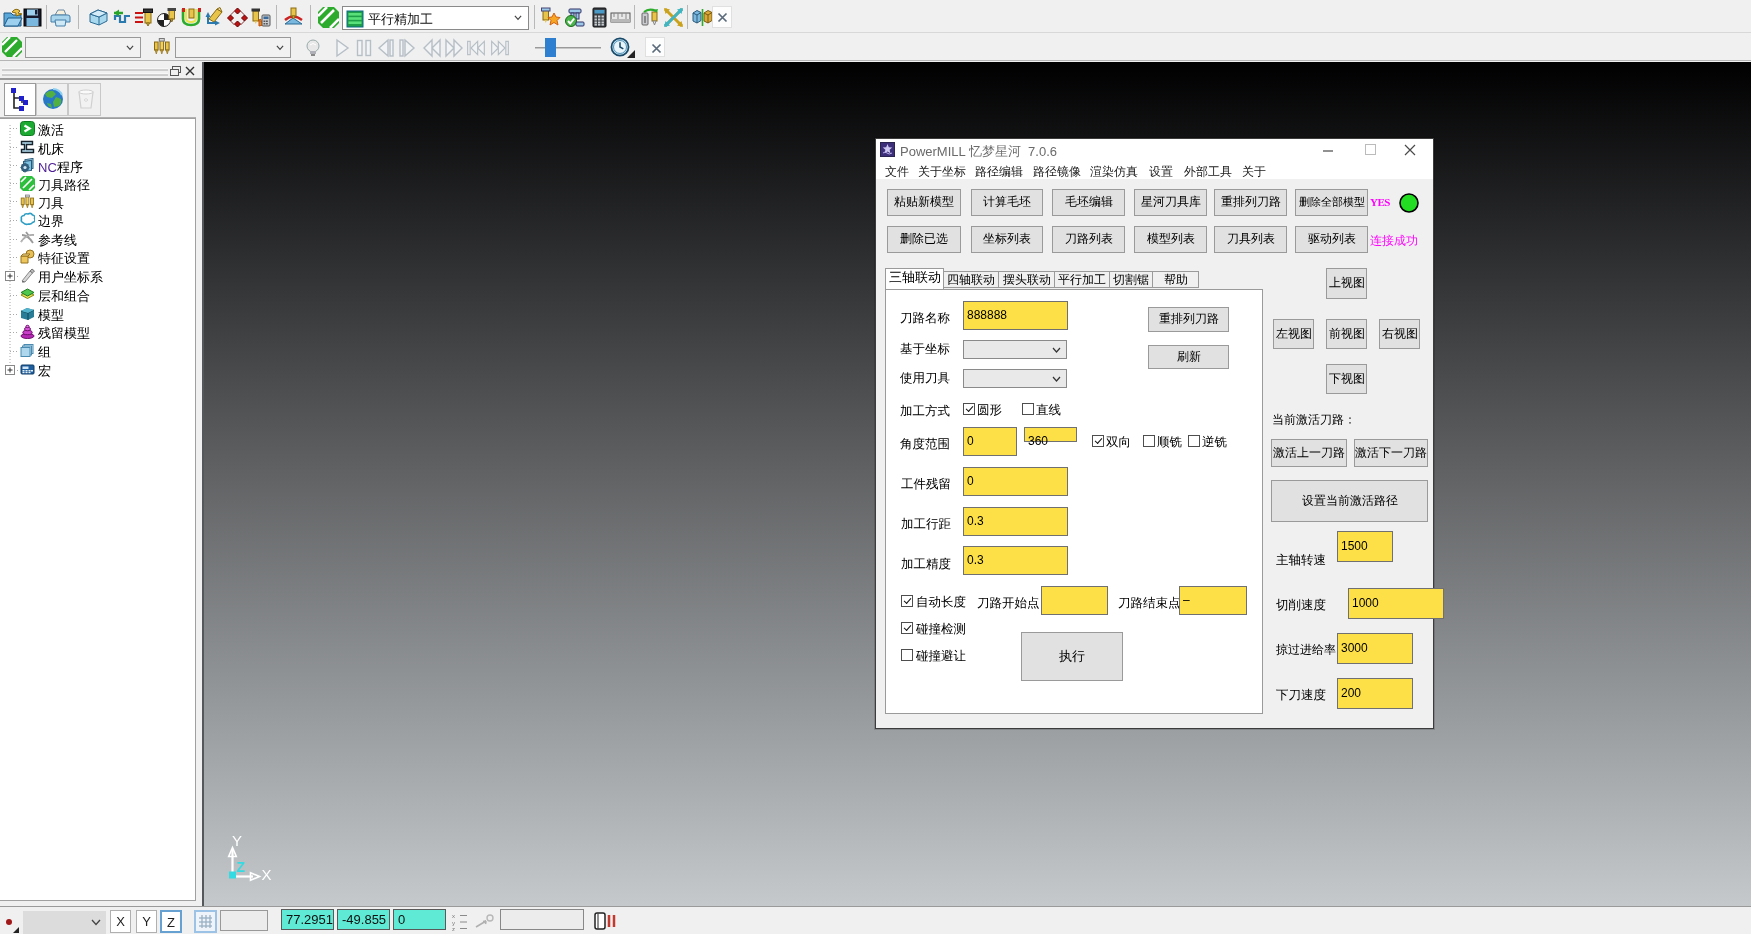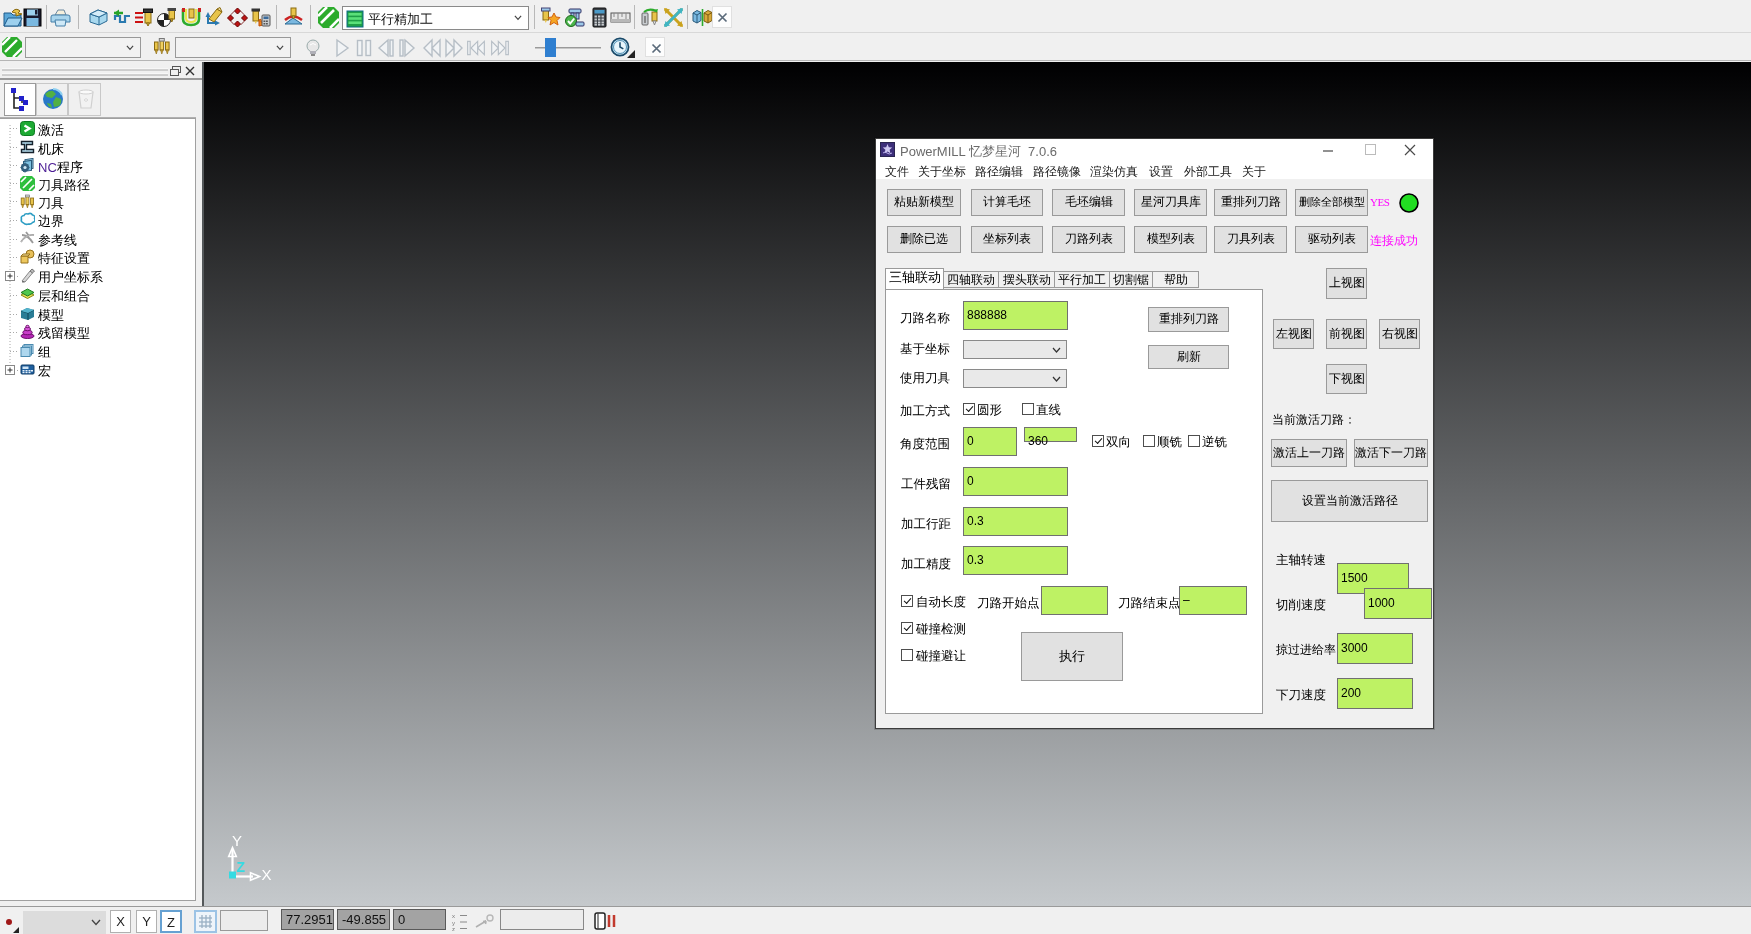--- a/index.html
+++ b/index.html
@@ -18,39 +18,39 @@
 
 #lpanel { position:absolute; left:0; top:62px; width:204px; height:844px; background:#f0f0f0; }
 #ltree { position:absolute; left:0; top:56px; width:196px; height:783px; background:#fff; border:1px solid #a0a0a0; border-left:none; }
 .titem { position:absolute; left:38px; font-size:13px; color:#4c1d95; white-space:nowrap; }
 .ticon { position:absolute; left:20px; width:15px; height:15px; }
 
 #viewport { position:absolute; left:204px; top:62px; width:1547px; height:844px;
   background:linear-gradient(180deg,#000001 0%,#c5c9cc 100%); }
 
 #sbar { position:absolute; left:0; top:906px; width:1751px; height:28px; background:#f0f0f0; border-top:1px solid #9a9a9a; }
-.sbox { position:absolute; top:2px; height:21px; background:#a3a3a3; border:1px solid #5a5a5a; font-size:13px; color:#111; line-height:19px; padding-left:4px; }
+.sbox { position:absolute; top:2px; height:21px; background:#5eead4; border:1px solid #5a5a5a; font-size:13px; color:#111; line-height:19px; padding-left:4px; }
 .sbtn { position:absolute; top:3px; height:23px; background:#fff; border:1px solid #b0b0b0; font-size:13px; color:#222; text-align:center; }
 
 #dlg { position:absolute; left:875px; top:138px; width:559px; height:591px; background:#f0f0f0; border:1px solid #3c3c3c; box-shadow:0 0 0 1px rgba(0,0,0,0.15); }
 #dlg-title { position:absolute; left:0; top:0; width:100%; height:24px; background:#fff; }
 #dlg-title .t { position:absolute; left:24px; top:4px; font-size:13px; color:#6a6a6a; }
 #dlg-menu { position:absolute; left:0; top:24px; width:100%; height:16px; background:#fff; }
 #dlg-menu span { position:absolute; top:1px; font-size:12px; color:#1e1e1e; }
 .dbtn { position:absolute; background:#e1e1e1; border:1px solid #9a9a9a; font-size:12px; color:#000; text-align:center; white-space:nowrap; overflow:hidden; }
 .dlabel { position:absolute; font-size:12.5px; color:#000; white-space:nowrap; }
-.dinput { position:absolute; background:#bef264; border:1px solid #707070; font-size:12px; color:#000; padding-left:3px; }
+.dinput { position:absolute; background:#fde047; border:1px solid #707070; font-size:12px; color:#000; padding-left:3px; }
 .ddrop { position:absolute; background:#e9e9e9; border:1px solid #8a8a8a; }
 .cb { position:absolute; width:12px; height:12px; background:#fff; border:1px solid #4e4e4e; }
 .cb.on::after { content:""; position:absolute; left:1.5px; top:1.5px; width:6px; height:3px; border-left:1.6px solid #111; border-bottom:1.6px solid #111; transform:rotate(-48deg); }
 .cblb { position:absolute; font-size:12.5px; color:#000; white-space:nowrap; }
 #tabrow .tab { position:absolute; top:3px; height:17px; background:#f0f0f0; border:1px solid #9a9a9a; border-left:none; font-size:12px; color:#000; text-align:center; line-height:16px; }
 #tabrow .tab.act { top:0; height:21px; background:#fff; border-left:1px solid #9a9a9a; border-bottom:none; z-index:3; font-size:13px; }
 #tpanel { position:absolute; left:9px; top:150px; width:378px; height:425px; background:#fff; border:1px solid #9a9a9a; }
-.mag { color:#ff00ff; font-weight:normal; position:absolute;text-align:right; }
+.mag { color:#ff00ff; font-weight:bold; position:absolute;text-align:right; }
 </style>
 </head>
 <body>
 <svg width="0" height="0" style="position:absolute">
 <defs>
       <path id="cg0" d="M963 435Q958 394 963 353Q887 357 812 357H198Q123 357 47 353Q52 394 47 435Q123 431 198 431H812Q887 431 963 435Z"></path>
 <path id="cg1" d="M962 23Q959 -13 962 -50Q895 -46 828 -46H167Q100 -46 33 -50Q36 -13 33 23Q100 20 167 20H828Q895 20 962 23ZM807 412Q803 375 807 339Q740 342 673 342H305Q238 342 171 339Q175 375 171 412Q238 408 305 408H673Q740 408 807 412ZM919 766Q915 729 919 693Q851 696 784 696H223Q156 696 88 693Q92 729 88 766Q156 762 223 762H784Q851 762 919 766Z"></path>
 <path id="cg2" d="M982 20Q978 -16 982 -53Q915 -50 847 -50H153Q85 -50 18 -53Q22 -16 18 20Q85 17 153 17H462V690Q462 766 458 843Q500 839 542 843Q538 766 538 690V474H756Q824 474 891 478Q887 441 891 405Q824 408 756 408H538V17H847Q915 17 982 20Z"></path>
 <path id="cg3" d="M513 29Q513 -47 517 -124Q475 -120 433 -124Q437 -48 437 29V702H153Q85 702 18 699Q22 735 18 772Q85 768 153 768H847Q915 768 982 772Q978 735 982 699Q915 702 847 702H513V506L531 535L697 426L859 309L809 243L649 357L513 447Z"></path>
 <path id="cg4" d="M982 7Q978 -26 982 -59Q921 -56 860 -56H140Q79 -56 18 -59Q22 -26 18 7Q79 4 140 4H458V289H258Q197 289 136 286Q140 319 136 352Q197 349 258 349H458V577H198Q137 577 76 574Q80 607 76 640Q137 637 198 637H810Q871 637 931 640Q928 607 931 574Q871 577 810 577H531V349H737Q798 349 859 352Q855 319 859 286Q798 289 737 289H531V4H860Q921 4 982 7ZM523 646Q443 734 353 810L405 872Q500 792 583 700Z"></path>
@@ -1134,28 +1134,28 @@
           <use href="#cg83" transform="translate(60,11.56) scale(0.0117,-0.0117)"></use>
           <use href="#cg121" transform="translate(72,11.56) scale(0.0117,-0.0117)"></use>
           <use href="#cg59" transform="translate(84,11.56) scale(0.0117,-0.0117)"></use>
         </svg></div>
     <span class="dlabel" style="left:400px;top:413px"><svg width="50" height="17" viewBox="0 0 50 17" style="vertical-align:-4.960000000000001px" fill="rgb(0, 0, 0)">
           <use href="#cg4" transform="translate(0,12.04) scale(0.0122,-0.0122)"></use>
           <use href="#cg123" transform="translate(12.5,12.04) scale(0.0122,-0.0122)"></use>
           <use href="#cg122" transform="translate(25,12.04) scale(0.0122,-0.0122)"></use>
           <use href="#cg131" transform="translate(37.5,12.04) scale(0.0122,-0.0122)"></use>
         </svg></span>
-    <div class="dinput" style="left:461px;top:424px;width:72px;height:31px;line-height:29px">1500</div>
+    <div class="dinput" style="left:461px;top:392px;width:56px;height:31px;line-height:29px">1500</div>
     <span class="dlabel" style="left:400px;top:458px"><svg width="50" height="17" viewBox="0 0 50 17" style="vertical-align:-4.960000000000001px" fill="rgb(0, 0, 0)">
           <use href="#cg14" transform="translate(0,12.04) scale(0.0122,-0.0122)"></use>
           <use href="#cg18" transform="translate(12.5,12.04) scale(0.0122,-0.0122)"></use>
           <use href="#cg131" transform="translate(25,12.04) scale(0.0122,-0.0122)"></use>
           <use href="#cg53" transform="translate(37.5,12.04) scale(0.0122,-0.0122)"></use>
         </svg></span>
-    <div class="dinput" style="left:488px;top:449px;width:68px;height:31px;line-height:29px">1000</div>
+    <div class="dinput" style="left:472px;top:449px;width:96px;height:31px;line-height:29px">1000</div>
     <span class="dlabel" style="left:400px;top:503px;font-size:12px"><svg width="60" height="16" viewBox="0 0 60 16" style="vertical-align:-4.4399999999999995px" fill="rgb(0, 0, 0)">
           <use href="#cg65" transform="translate(0,11.56) scale(0.0117,-0.0117)"></use>
           <use href="#cg126" transform="translate(12,11.56) scale(0.0117,-0.0117)"></use>
           <use href="#cg127" transform="translate(24,11.56) scale(0.0117,-0.0117)"></use>
           <use href="#cg105" transform="translate(36,11.56) scale(0.0117,-0.0117)"></use>
           <use href="#cg89" transform="translate(48,11.56) scale(0.0117,-0.0117)"></use>
         </svg></span>
     <div class="dinput" style="left:461px;top:494px;width:76px;height:31px;line-height:29px">3000</div>
     <span class="dlabel" style="left:400px;top:548px"><svg width="50" height="17" viewBox="0 0 50 17" style="vertical-align:-4.960000000000001px" fill="rgb(0, 0, 0)">
           <use href="#cg3" transform="translate(0,12.04) scale(0.0122,-0.0122)"></use>

